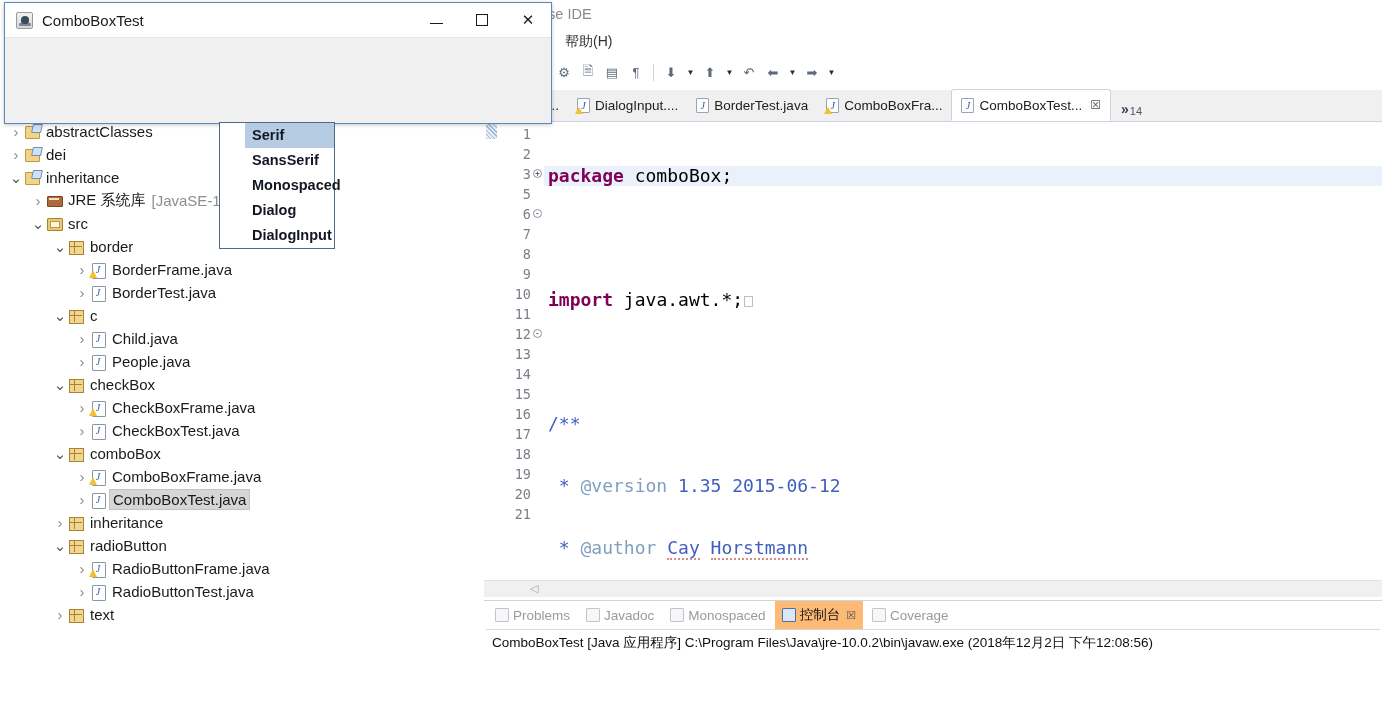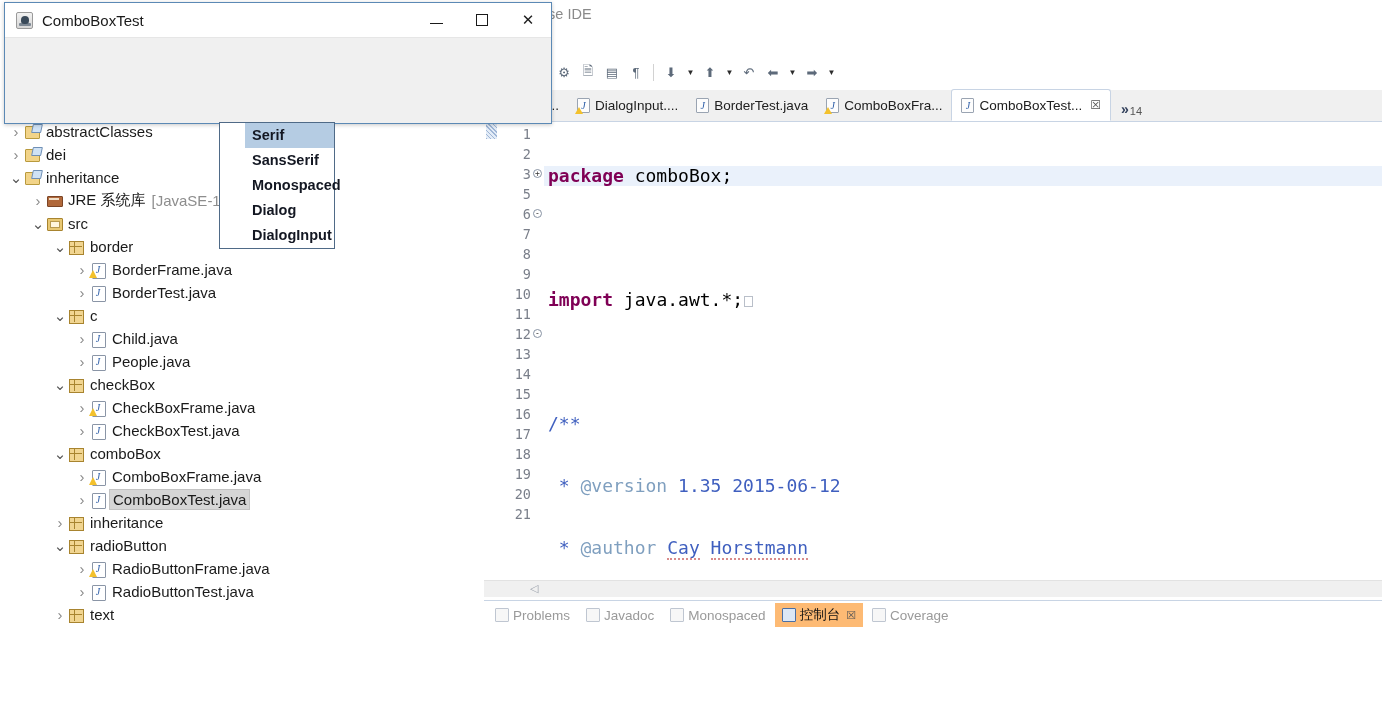--- a/index.html
+++ b/index.html
@@ -124,21 +124,21 @@
   }
   .ecl-hscroll .larrow {
     position:absolute; left:46px; top:1px; font-size:11px; color:#9aa0aa;
   }
 
   
   .ecl-bottom {
     position:absolute; left:484px; top:600px; width:898px; height:113px;
     background:#ffffff; border-top:1px solid #c8d4e4;
   }
-  .ecl-btabs { display:flex; align-items:center; height:28px; padding-left:4px; gap:2px; }
+  .ecl-btabs { display:flex; height:28px; padding-left:4px; gap:2px; }
   .ecl-btab {
     display:flex; align-items:center; gap:4px; padding:3px 7px;
     font-size:13.5px; color:#9a9a9a; white-space:nowrap;
   }
   .ecl-btab.active { color:#111; background:#fdba74; }
   .ecl-btab .bico { width:14px; height:14px; flex:0 0 auto; display:inline-block;
      border:1px solid #bfc6d1; background:#f7f7f7; border-radius:1px; }
   .ecl-btab.active .bico { border-color:#4a6fa5; background:#dce7f5; }
   .ecl-btab .xc { font-size:11px; color:#555; margin-left:2px; }
   .ecl-console-line {
@@ -284,20 +284,24 @@
 <body>
 
 <div id="root">
 
   <div id="eclipse">
 
     <div class="ecl-titlebar">
       <span>pse IDE</span>
     </div>
 
+    <div class="ecl-menubar">
+      <span class="ecl-menu-item">V)</span>
+      <span class="ecl-menu-item">帮助(H)</span>
+    </div>
 
     <div class="ecl-toolbar">
       <span class="tb-caret">▪</span>
       <span class="tb-ico">⚙</span>
       <span class="tb-ico">🗎</span>
       <span class="tb-ico">▤</span>
       <span class="tb-ico">¶</span>
       <span class="tb-sep"></span>
       <span class="tb-ico">⬇</span>
       <span class="tb-caret">▼</span>
@@ -410,20 +414,21 @@
           <div class="ecl-btab active">
             <span class="bico"></span>
             <span>控制台</span>
             <span class="xc">☒</span>
           </div>
           <div class="ecl-btab">
             <span class="bico"></span>
             <span>Coverage</span>
           </div>
         </div>
+      <div class="ecl-console-line">ComboBoxTest [Java 应用程序] C:\Program Files\Java\jre-10.0.2\bin\javaw.exe  (2018年12月2日 下午12:08:56)</div>
     </div>
 
     <div class="ecl-sidebar" id="sidebar">
         <div class="tree-row" style="padding-left: 8px;">
           <span class="arrow" style="font-size: 15px;">›</span>
           <span class="ic ic-pkgroot"></span>
           <span class="label">abstractClasses</span>
         </div>
         <div class="tree-row" style="padding-left: 8px;">
           <span class="arrow" style="font-size: 15px;">›</span>

